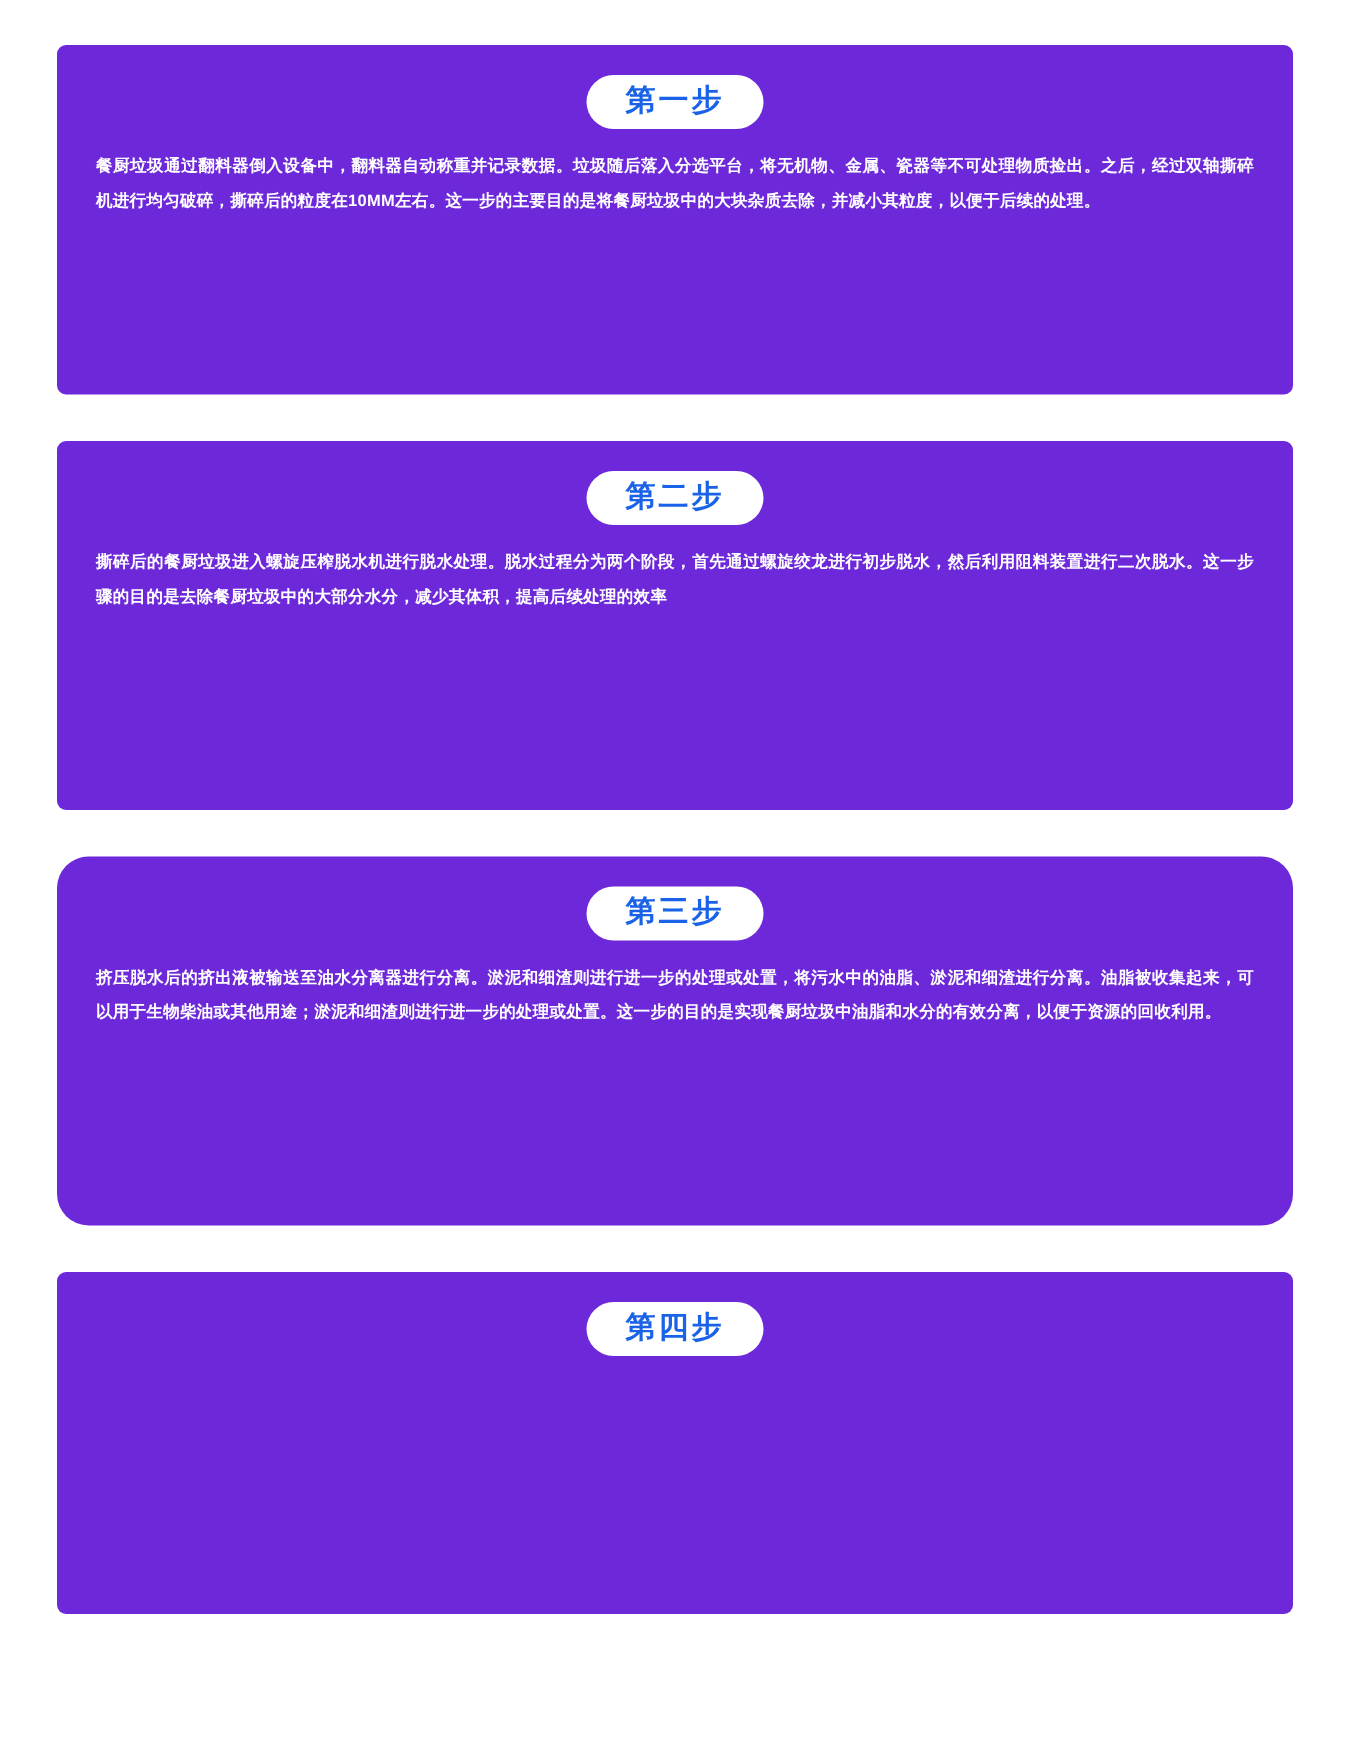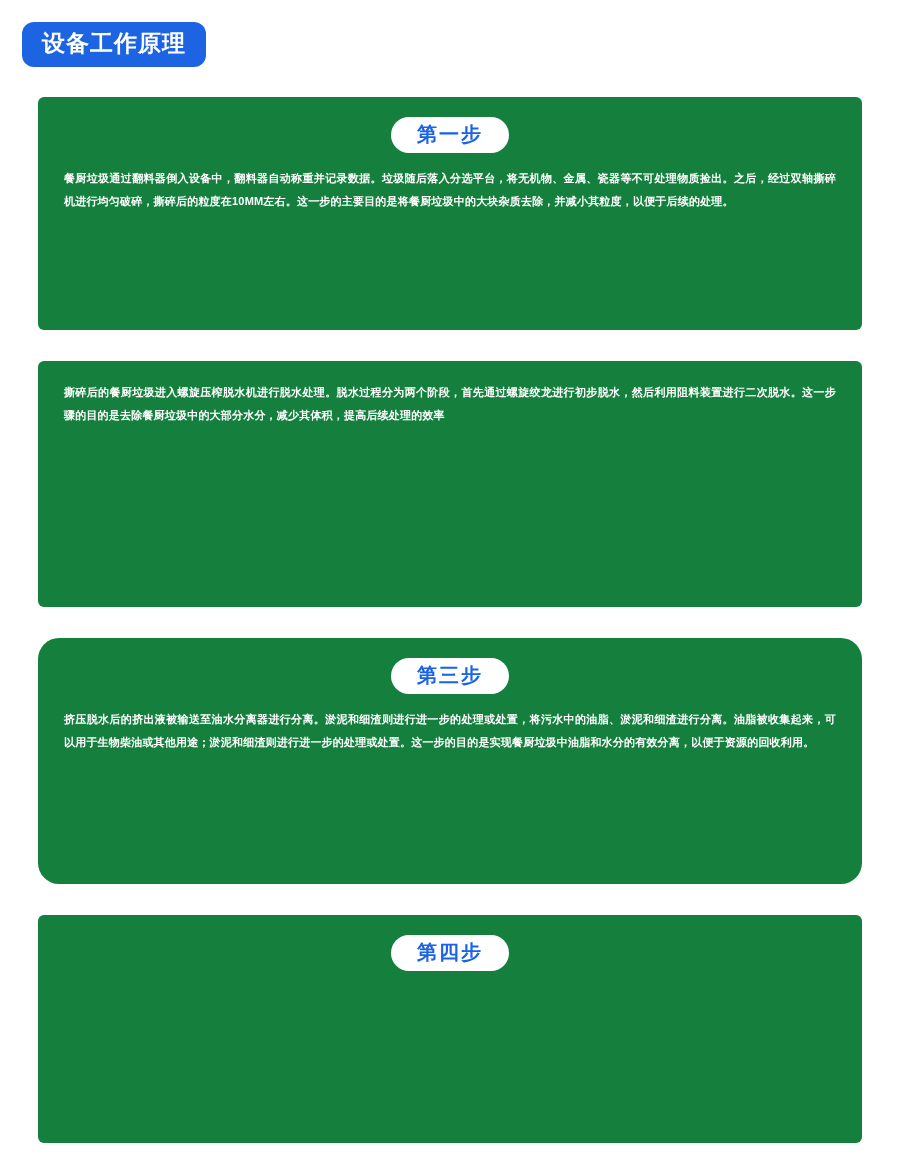--- a/index.html
+++ b/index.html
@@ -34,21 +34,21 @@
     padding: 9px 20px 11px 20px;
     border-radius: 12px;
     line-height: 1.1;
   }
   
   .cards {
     padding: 30px 38px 40px 38px;
     box-sizing: border-box;
   }
   .card {
-    background: #15803d;
+    background: #6d28d9;
     border-radius: 6px;
     margin-bottom: 31px;
     padding: 20px 26px 26px 26px;
     box-sizing: border-box;
     position: relative;
   }
   .card:last-child {
     margin-bottom: 8px;
   }
   .step-badge-row {
@@ -79,34 +79,34 @@
   .card-1 { min-height: 233px; }
   .card-2 { min-height: 246px; }
   .card-3 { min-height: 246px; border-radius: 21px; }
   .card-4 { min-height: 228px; }
 </style>
 </head>
 <body>
 
 <div class="page">
 
-  <div class="header-wrap">
-    <div class="header-pill">设备工作原理</div>
-  </div>
 
   <div class="cards">
 
     <div class="card card-1">
       <div class="step-badge-row">
         <span class="step-badge">第一步</span>
       </div>
       <div class="card-body">餐厨垃圾通过翻料器倒入设备中，翻料器自动称重并记录数据。垃圾随后落入分选平台，将无机物、金属、瓷器等不可处理物质捡出。之后，经过双轴撕碎机进行均匀破碎，撕碎后的粒度在10MM左右。这一步的主要目的是将餐厨垃圾中的大块杂质去除，并减小其粒度，以便于后续的处理。</div>
     </div>
 
     <div class="card card-2">
+      <div class="step-badge-row">
+        <span class="step-badge">第二步</span>
+      </div>
       <div class="card-body">撕碎后的餐厨垃圾进入螺旋压榨脱水机进行脱水处理。脱水过程分为两个阶段，首先通过螺旋绞龙进行初步脱水，然后利用阻料装置进行二次脱水。这一步骤的目的是去除餐厨垃圾中的大部分水分，减少其体积，提高后续处理的效率</div>
     </div>
 
     <div class="card card-3">
       <div class="step-badge-row">
         <span class="step-badge">第三步</span>
       </div>
       <div class="card-body">挤压脱水后的挤出液被输送至油水分离器进行分离。淤泥和细渣则进行进一步的处理或处置，将污水中的油脂、淤泥和细渣进行分离。油脂被收集起来，可以用于生物柴油或其他用途；淤泥和细渣则进行进一步的处理或处置。这一步的目的是实现餐厨垃圾中油脂和水分的有效分离，以便于资源的回收利用。</div>
     </div>
 

